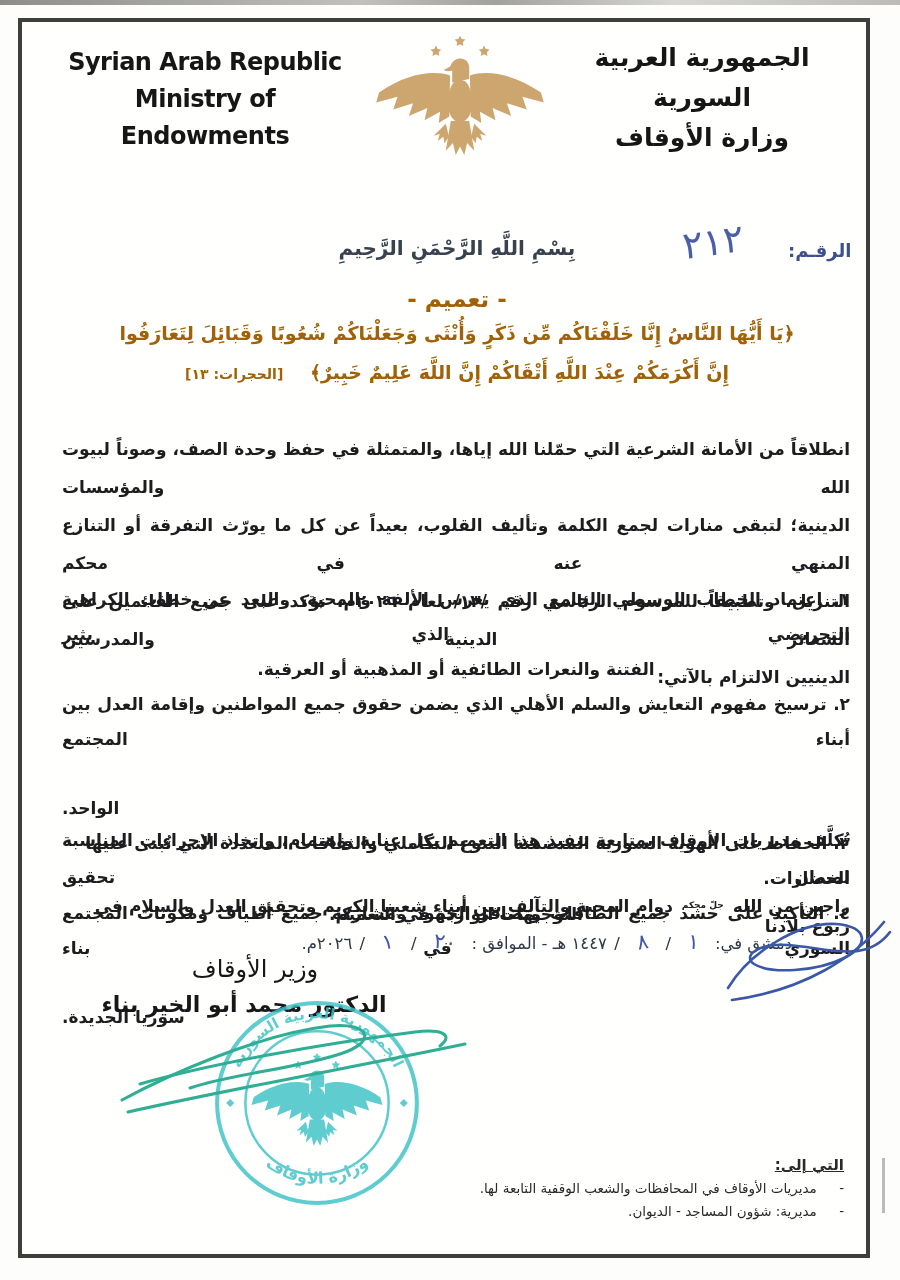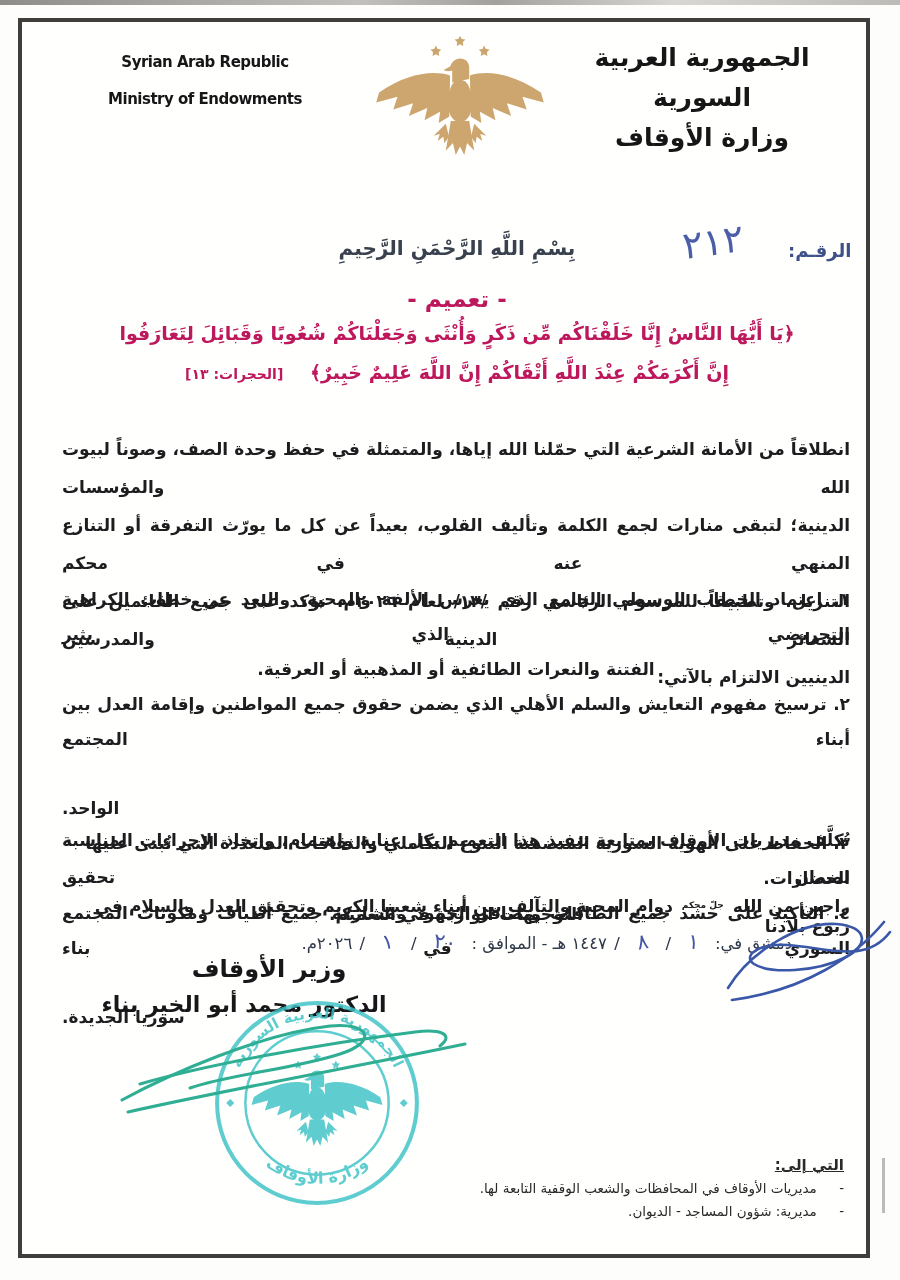--- a/index.html
+++ b/index.html
@@ -10,30 +10,30 @@
   }
   .scan-edge-top{position:absolute;top:0;left:0;width:100%;height:5px;
     background:linear-gradient(to right,#8f8d89,#c2c0bc 40%,#a3a19d 55%,#d8d6d2 75%,#bdbbb7);}
   .scan-artifact{position:absolute;left:882px;top:1158px;width:3px;height:55px;background:#bdbbb7;}
   .frame{
     position:absolute;left:18px;top:18px;width:844px;height:1232px;
     border:4px solid #3f3e3b;background:#fffffe;
   }
   
   .hdr-en{position:absolute;left:38px;top:22px;width:290px;text-align:center;direction:ltr;
-    font-weight:bold;font-size:15px;line-height:37px;color:#161616;letter-spacing:-0.5px;}
+    font-weight:bold;font-size:24px;line-height:37px;color:#161616;letter-spacing:-0.5px;}
   .emblem{position:absolute;left:352px;top:8px;width:172px;height:142px;}
   .hdr-ar{position:absolute;left:530px;top:16px;width:300px;text-align:center;
     font-weight:bold;font-size:25px;line-height:40px;color:#161616;}
   
   .ref-label{position:absolute;left:766px;top:218px;font-size:18px;font-weight:bold;color:#3d5188;}
   .ref-num{position:absolute;left:660px;top:198px;font-size:38px;color:#4a5fa8;
     transform:rotate(-8deg) skewX(-4deg);letter-spacing:5px;}
   
-  .cblock{position:absolute;left:45px;width:780px;text-align:center;color:#be185d;}
+  .cblock{position:absolute;left:45px;width:780px;text-align:center;color:#a16207;}
   .basmala{top:214px;font-size:20px;font-weight:bold;color:#39414f;}
   .doc-title{top:264px;font-size:23px;font-weight:bold;}
   .verse1{top:300px;font-size:19px;font-weight:bold;}
   .verse2{top:339px;font-size:19px;font-weight:bold;}
   .verse-src{font-size:14px;font-weight:bold;margin-right:20px;}
   
   .bodysec{position:absolute;left:40px;width:788px;direction:rtl;color:#1d1d1f;
     font-weight:bold;font-size:17px;}
   .intro{top:408px;line-height:38px;}
   .list{top:560px;line-height:35px;}
@@ -45,22 +45,22 @@
   .l-left{text-align:left;margin-top:34px;}
   .honorific{font-size:9px;font-weight:bold;display:inline-block;transform:translateY(-4px);margin:0 3px;}
   
   .date-line{position:absolute;left:40px;top:908px;width:730px;text-align:right;direction:rtl;
     font-size:16.5px;color:#2f3848;}
   .hw{color:#4456a6;font-size:21px;display:inline-block;margin:0 10px;}
   .hw-r1{transform:rotate(6deg);}
   .hw-r2{transform:rotate(-10deg);}
   .date-slash{margin:0 2px;}
   
-  .sig-title{position:absolute;left:142px;top:933px;width:210px;text-align:center;
-    font-size:24px;font-weight:bold;color:#17171a;}
+  .sig-title{position:absolute;left:128px;top:933px;width:210px;text-align:center;
+    font-size:24px;font-weight:normal;color:#17171a;}
   .sig-name{position:absolute;left:42px;top:970px;width:360px;text-align:center;
     font-size:22px;font-weight:bold;color:#17171a;}
   .sig-blue{position:absolute;left:692px;top:888px;width:190px;height:108px;}
   .stamp{position:absolute;left:184px;top:970px;width:222px;height:222px;opacity:.82;filter:blur(.3px);}
   .sig-green{position:absolute;left:88px;top:982px;width:375px;height:140px;}
   
   .footer{position:absolute;left:22px;top:1134px;width:800px;direction:rtl;color:#2a2a2a;}
   .footer-label{font-size:15px;font-weight:bold;text-decoration:underline;margin-bottom:6px;}
   .footer-item{font-size:13.5px;margin-bottom:7px;}
   .footer-dash{display:inline-block;margin-left:18px;}

